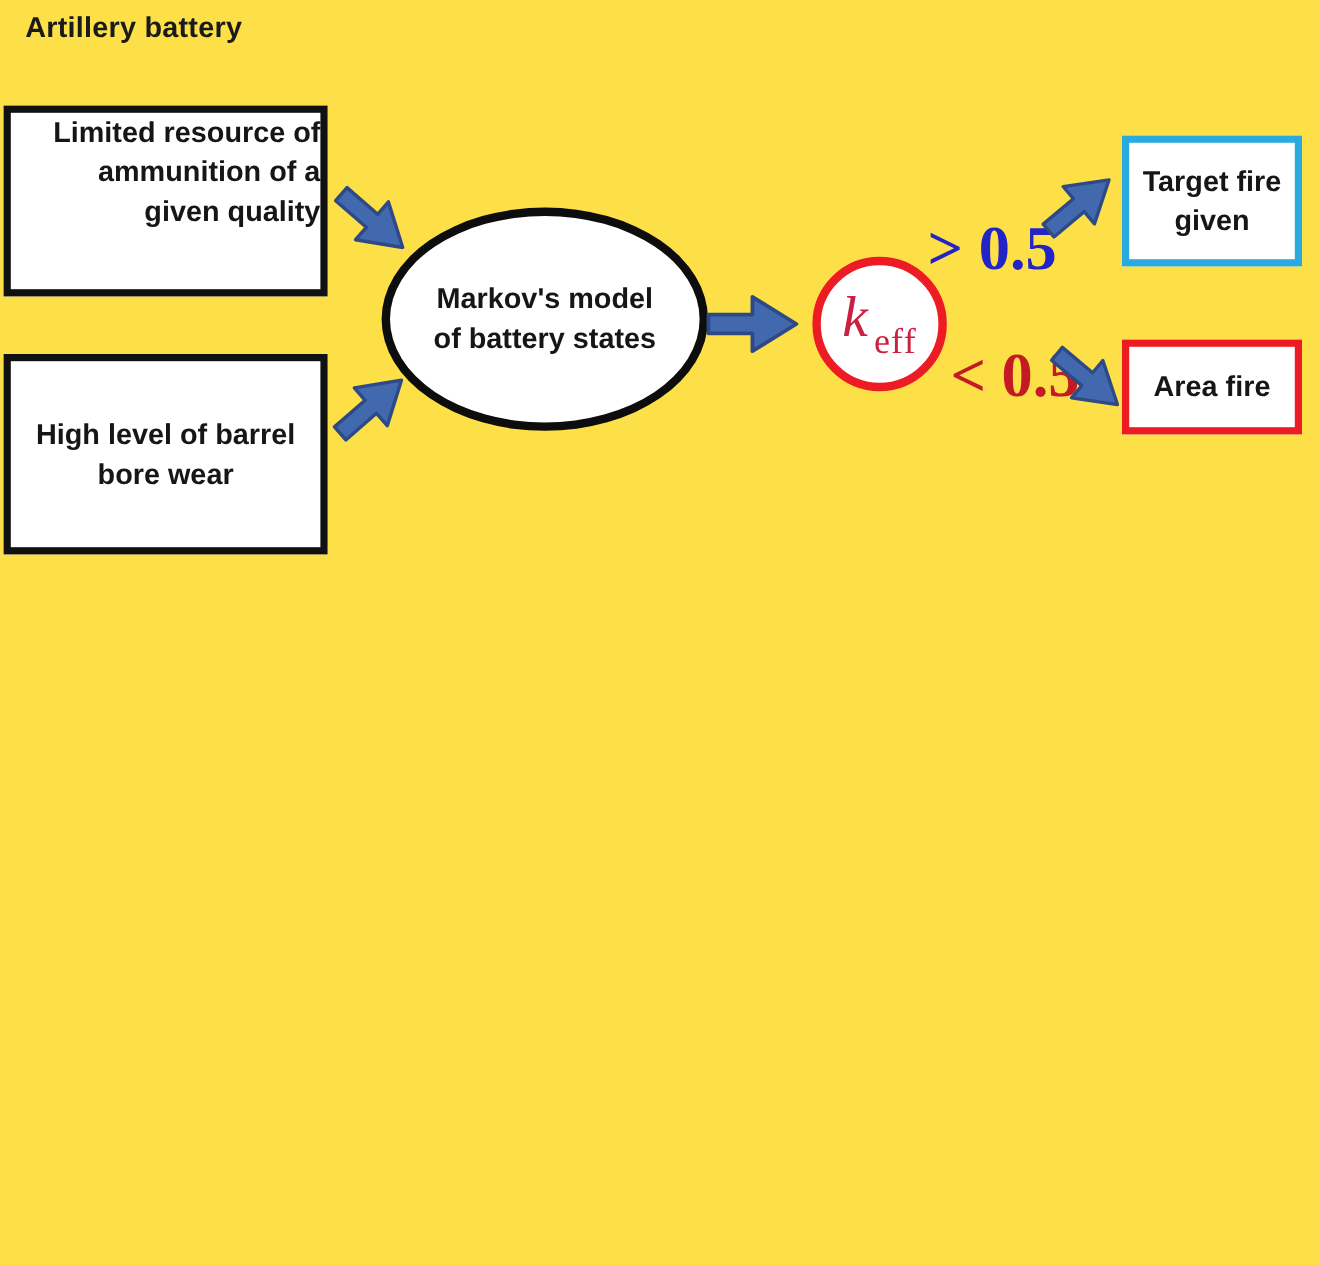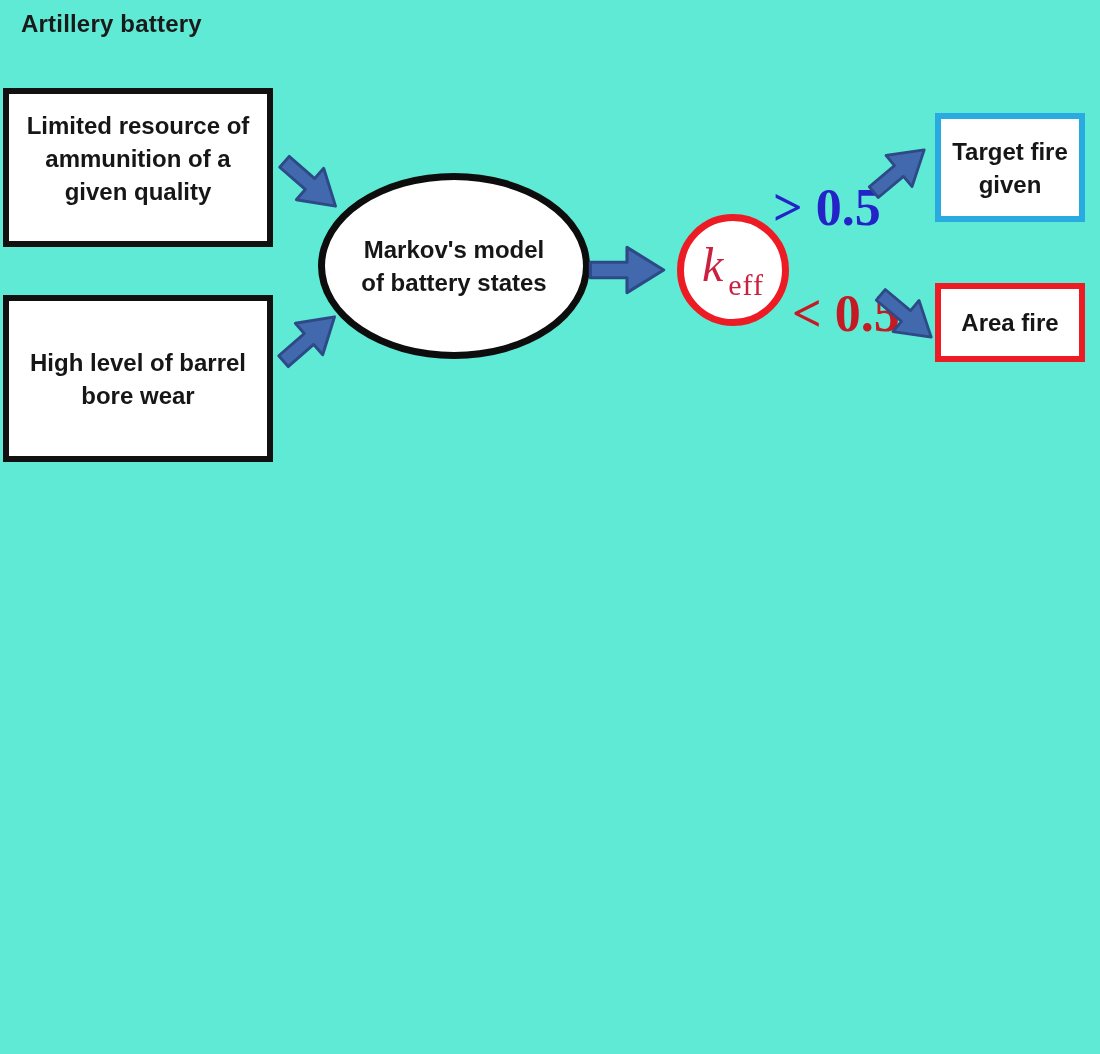--- a/index.html
+++ b/index.html
@@ -4,21 +4,21 @@
 <style>
   html, body {
     margin: 0;
     padding: 0;
     background: #ffffff;
   }
   .canvas {
     position: relative;
     width: 1100px;
     height: 1054px;
-    background: #5eead4;
+    background: #fde047;
     overflow: hidden;
     font-family: "Liberation Sans", sans-serif;
   }
   .title {
     position: absolute;
     left: 21px;
     top: 10px;
     font-size: 24px;
     font-weight: bold;
     color: #1a1a1a;
@@ -36,21 +36,21 @@
     color: #161616;
     background: #ffffff;
     font-size: 24px;
     line-height: 33px;
   }
   .box-ammo {
     left: 3px; top: 88px;
     width: 270px; height: 159px;
     border: 6px solid var(--node-border);
     justify-content: flex-start;
-    padding-top: 15px;
+    align-items: flex-end;
   }
   .box-barrel {
     left: 3px; top: 295px;
     width: 270px; height: 167px;
     border: 6px solid var(--node-border);
   }
   .ellipse-markov {
     left: 318px; top: 173px;
     width: 272px; height: 186px;
     border: 7px solid #0d0d0d;

